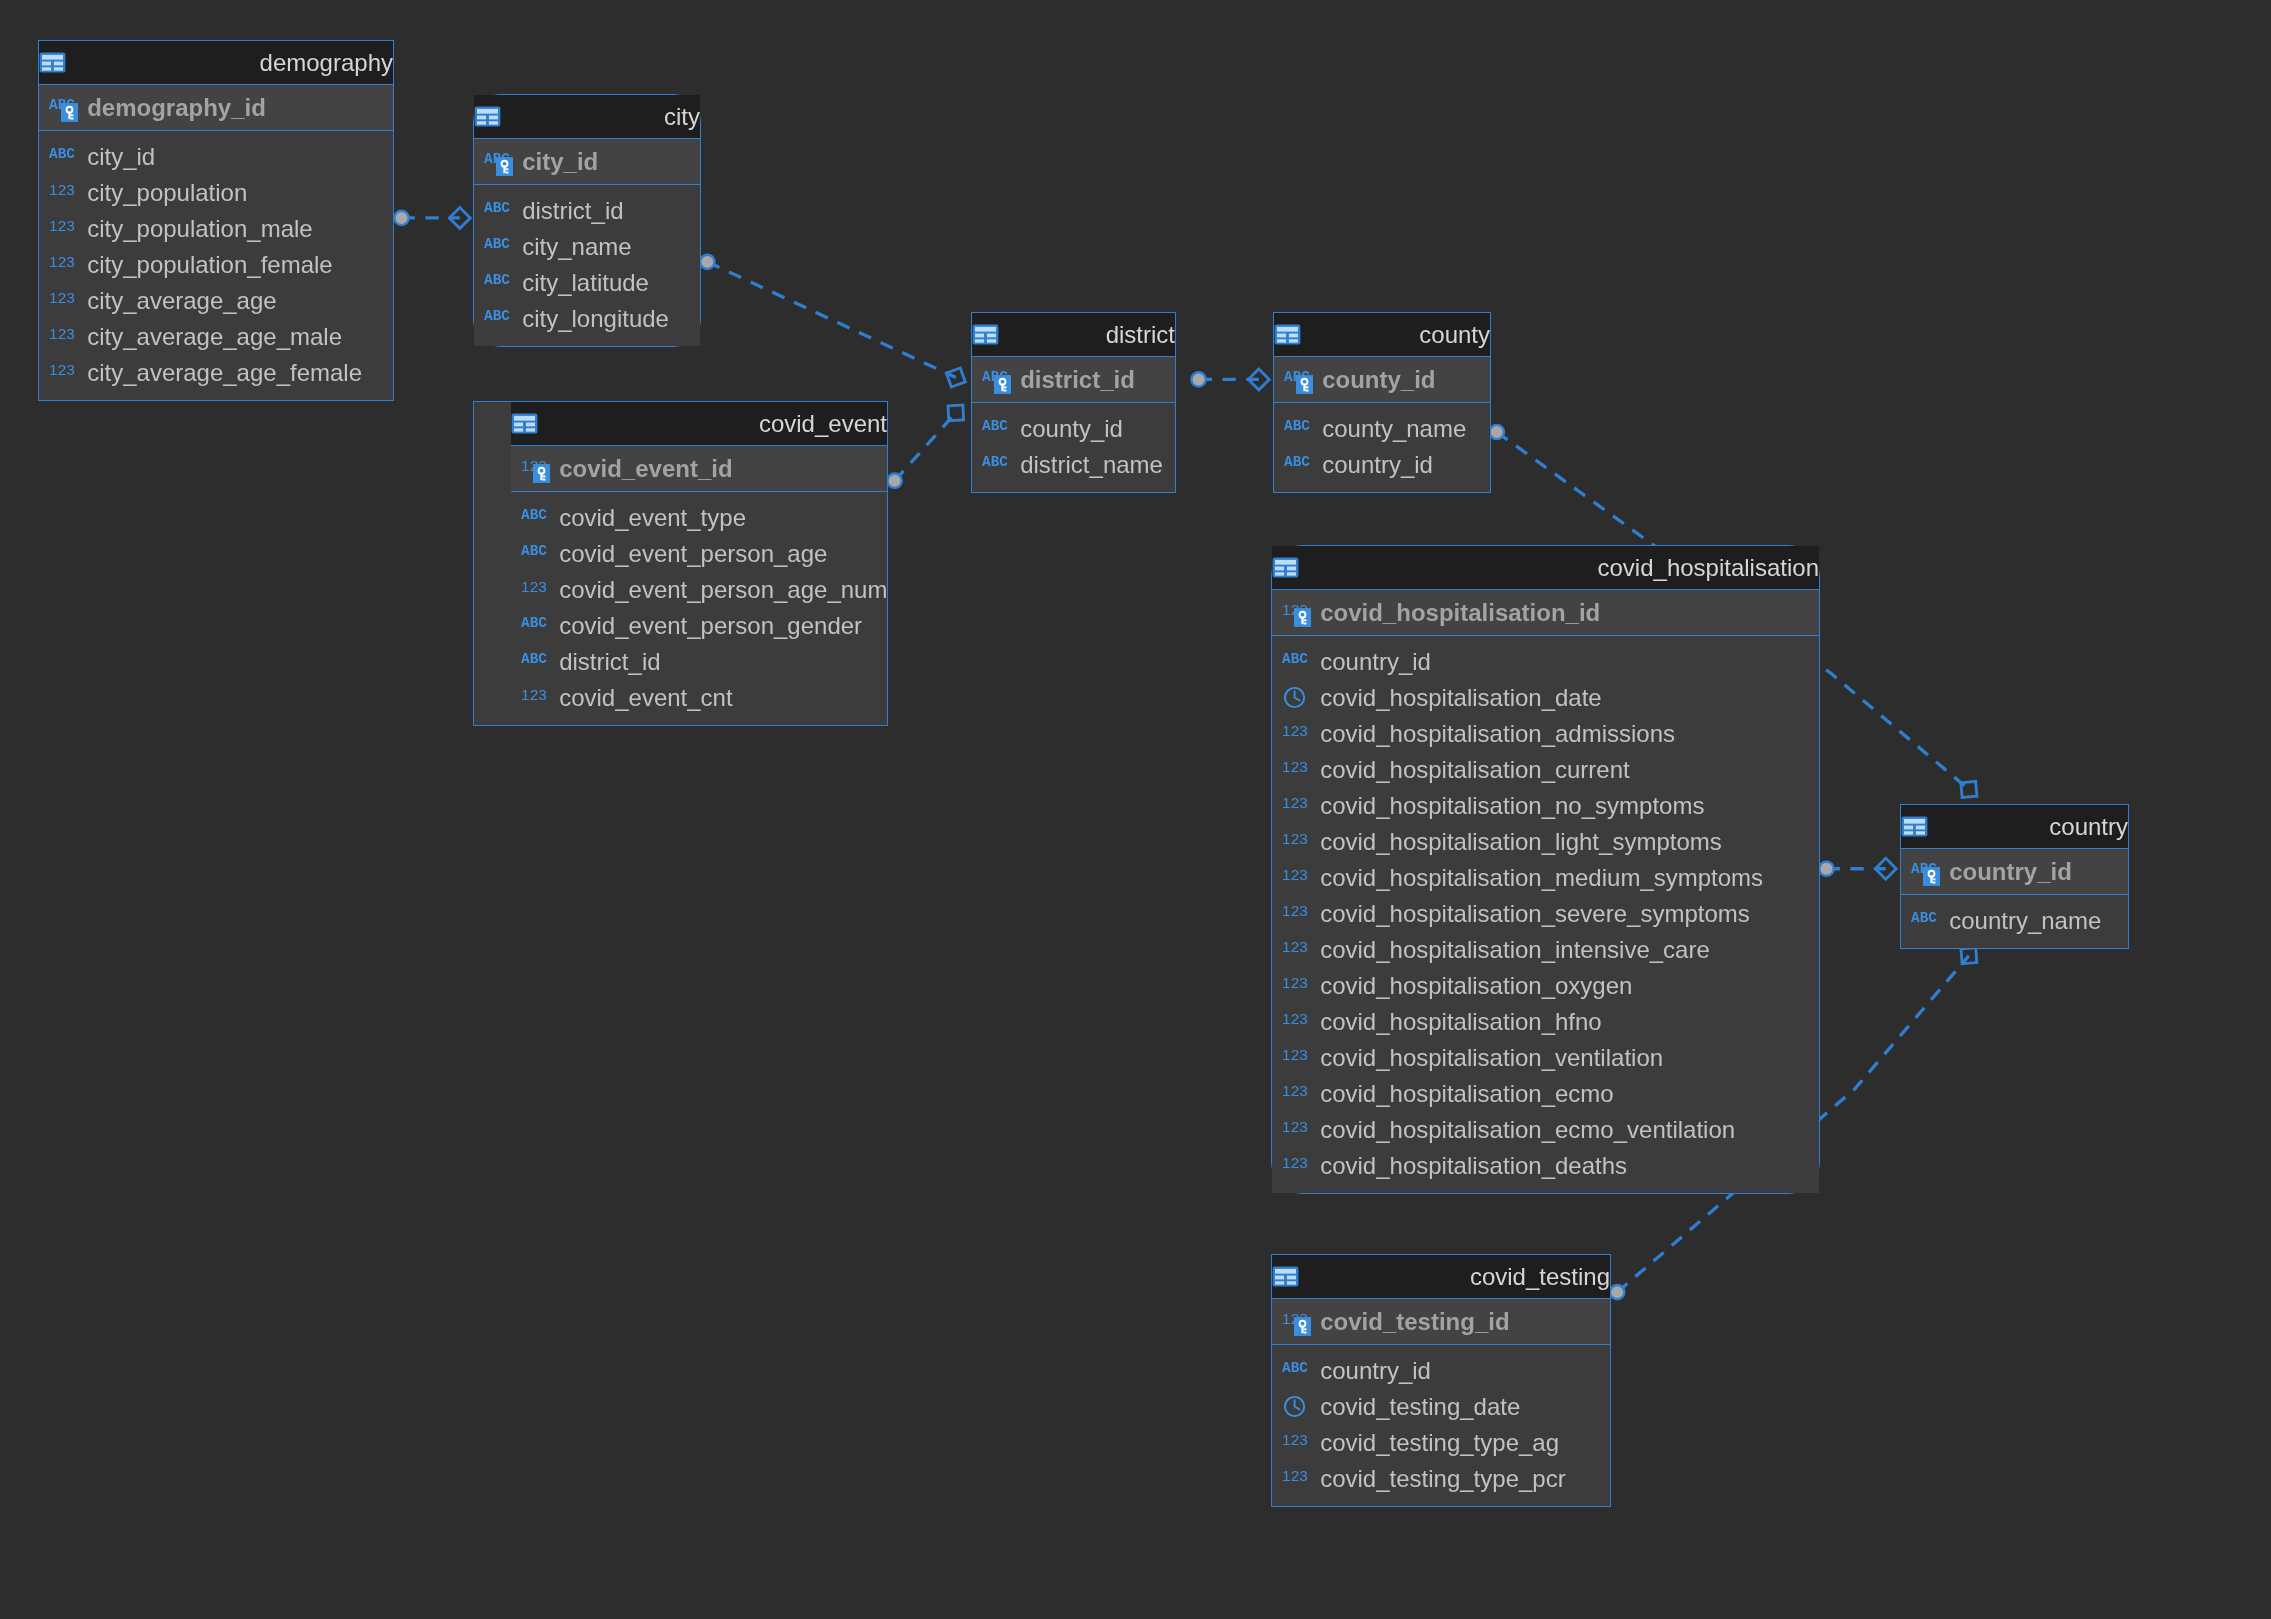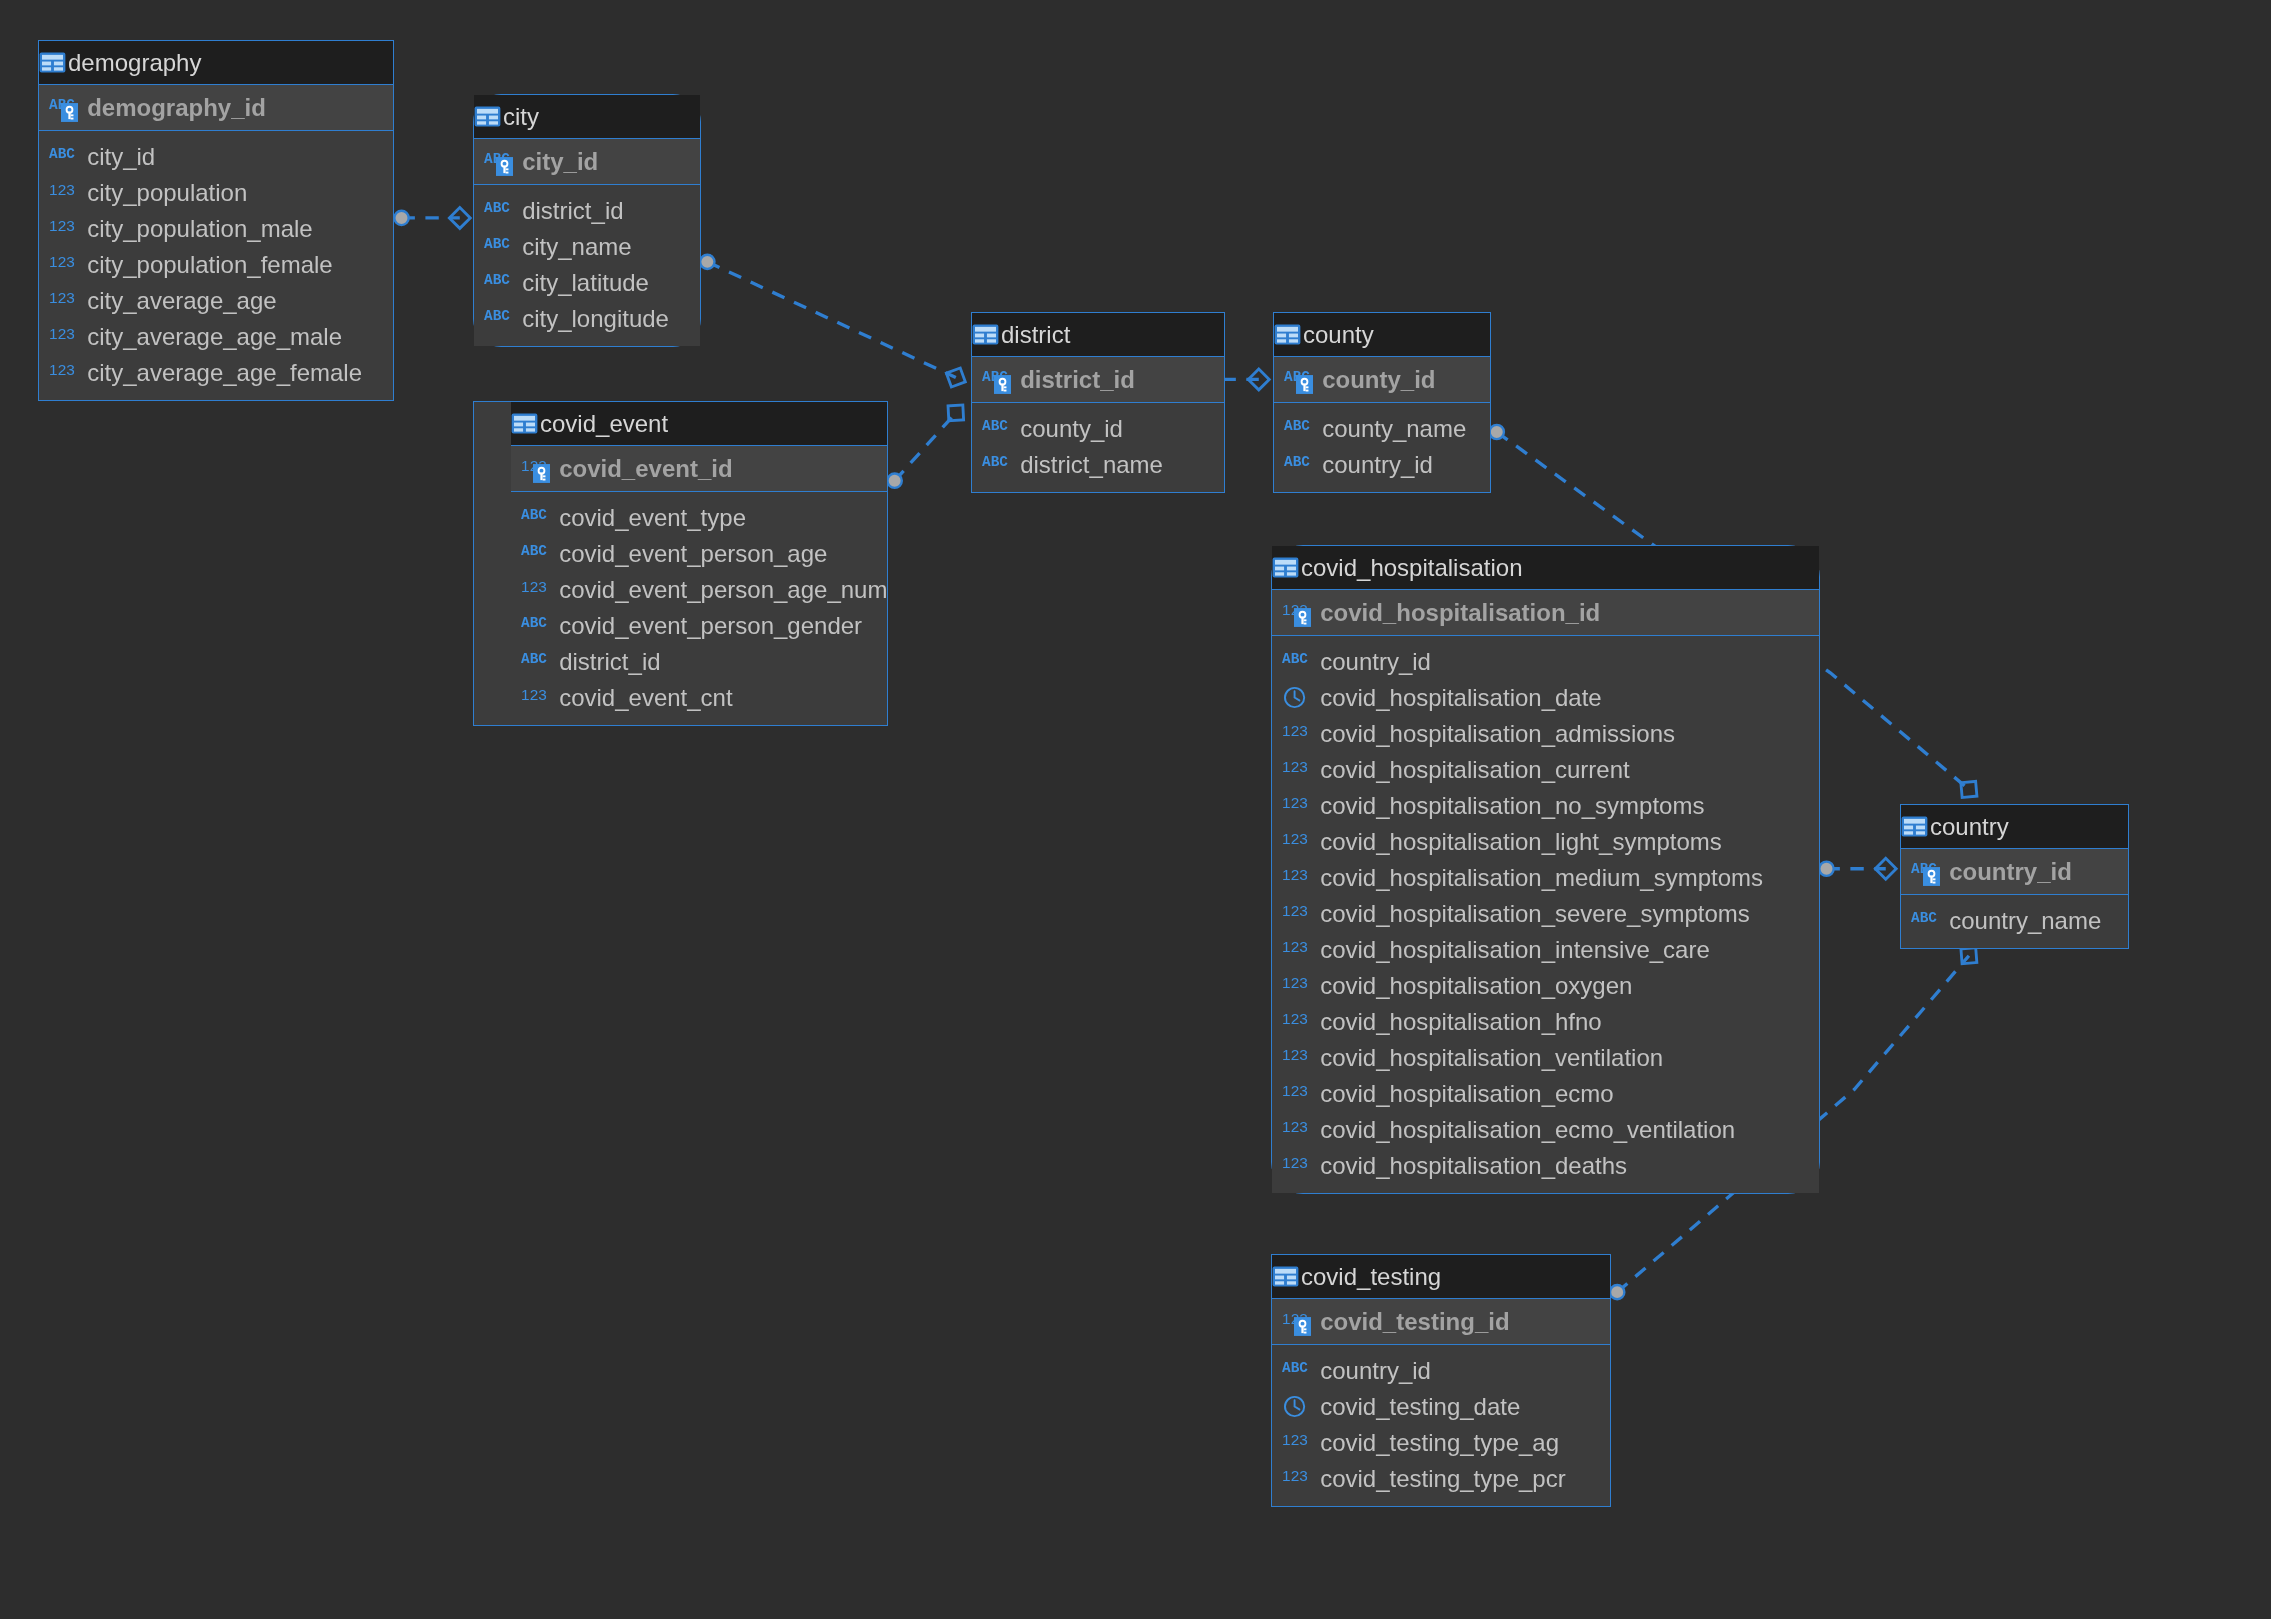--- a/index.html
+++ b/index.html
@@ -36,21 +36,21 @@
     z-index: 2;
     border: 1.9px solid #2f7ed0;
     box-sizing: border-box;
     background: #3c3c3c;
   }
   .tbl-header {
     background: #1e1e1e;
     height: 44px;
     display: flex;
     align-items: center;
-    justify-content: flex-start;
+    justify-content: space-between;
     gap: 2px;
     border-bottom: 1.9px solid #2f7ed0;
     box-sizing: border-box;
   }
   .tbl-title {
     color: #d6d6d6;
     font-size: 24px;
     line-height: 1;
     white-space: nowrap;
   }
@@ -371,21 +371,21 @@
         <div class="col-row">
           <span class="type-icon">
             <svg width="29" height="25" viewBox="0 0 30 26">
     <text x="0" y="16" font-family="Liberation Sans, sans-serif" font-size="16" fill="#3a8ee0">123</text>
             </svg>
           </span>
           <span class="col-name">covid_event_cnt</span>
         </div>
       </div>
     </div>
-    <div class="table-box" style="left: 971px; top: 312px; width: 254px;">
+    <div class="table-box" style="left: 971px; top: 312px; width: 205px;">
       <div class="tbl-header">
         <span>
           <svg class="tbl-icon" viewBox="0 0 28 22">
     <rect x="0.5" y="0.5" width="27" height="21" rx="2" fill="#2f7ed0"></rect>
     <rect x="3" y="3" width="22" height="5" fill="#bcdcf8"></rect>
     <rect x="3" y="10" width="9.5" height="4" fill="#bcdcf8"></rect>
     <rect x="15.5" y="10" width="9.5" height="4" fill="#bcdcf8"></rect>
     <rect x="3" y="16" width="9.5" height="3.5" fill="#bcdcf8"></rect>
     <rect x="15.5" y="16" width="9.5" height="3.5" fill="#bcdcf8"></rect>
           </svg>

